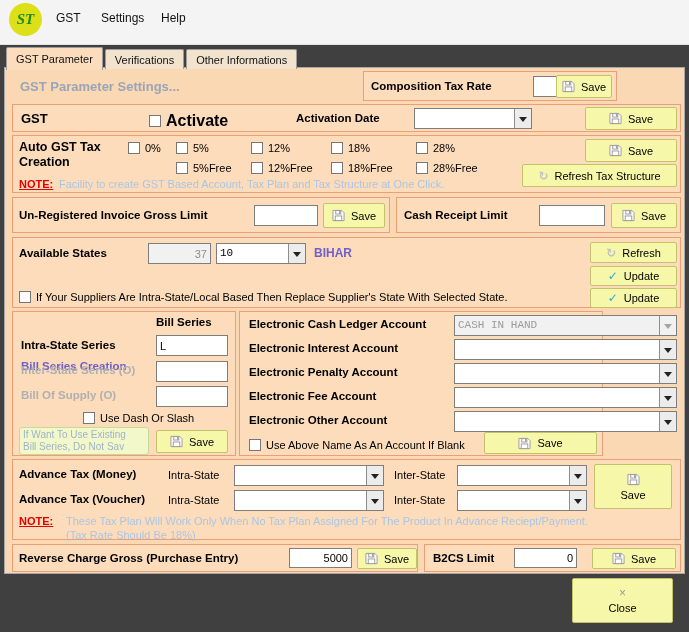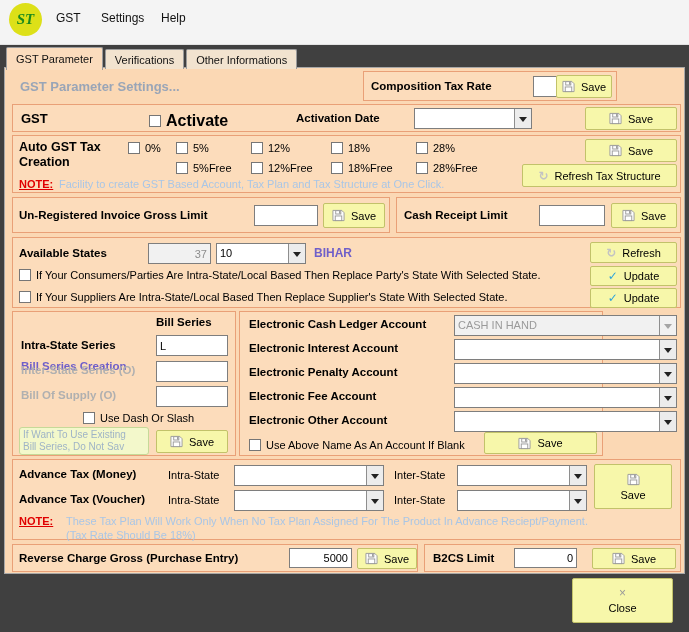--- a/index.html
+++ b/index.html
@@ -28,21 +28,21 @@
   .lbl.plain{font-weight:normal;font-size:11px;}
   .lbl.gray{color:#b0b0b0;}
   .title-gray{position:absolute;font-size:13px;font-weight:bold;color:#99a5b7;white-space:nowrap;z-index:2;}
   .accent{color:#6f5fc9;}
 
   .input{position:absolute;box-sizing:border-box;background:#fff;border:1px solid #7e7e7e;
          font-family:inherit;font-size:11px;padding:0 3px;height:21px;}
   .input.num{text-align:right;}
   .input.disabled{background:#f1f1f1;color:#8d8d8d;}
 
-  .combo{position:absolute;box-sizing:border-box;background:#fff;border:1px solid #7e7e7e;height:21px;display:flex;}
+  .combo{position:absolute;box-sizing:border-box;background:#fff;border:1px solid #7e7e7e;height:21px;display:flex;font-family:Liberation Mono, monospace;}
   .combo .val{flex:1;font-size:11px;line-height:19px;padding:0 3px;white-space:nowrap;overflow:hidden;color:#000;}
   .combo .arrow{width:16px;flex:none;border-left:1px solid #8e8e8e;background:#ececec;display:flex;align-items:center;justify-content:center;}
   .combo .arrow::after{content:"";border:4px solid transparent;border-top:5px solid #222;margin-top:5px;}
   .combo.disabled{background:#f1f1f1;}
   .combo.disabled .val{color:#9a9a9a;}
   .combo.disabled .arrow{background:#f1f1f1;}
   .combo.disabled .arrow::after{border-top-color:#a5a5a5;}
 
   .cb{position:absolute;display:inline-flex;align-items:center;gap:5px;font-size:11px;color:#000;white-space:nowrap;}
   .cb .sq{width:12px;height:12px;box-sizing:border-box;background:#fff;border:1px solid #767676;flex:none;}
@@ -211,24 +211,20 @@
     <input class="input num disabled" style="left: 135px; top: 5px; width: 63px;" disabled="" value="37">
     <div class="combo" style="left:203px;top:5px;width:90px;">
       <span class="val">10</span>
       <span class="arrow"></span>
     </div>
     <div class="lbl accent" style="left:301px;top:8px;font-size:12px;">BIHAR</div>
     <div class="btn" style="right:3px;top:4px;width:87px;height:21px;">
       <span class="glyph glyph-refresh">↻</span>
       <span>Refresh</span>
     </div>
-    <label class="cb" style="left:6px;top:31px;">
-      <span class="sq"></span>
-      <span>If Your Consumers/Parties Are Intra-State/Local Based Then Replace Party's State With Selected State.</span>
-    </label>
     <div class="btn" style="right:3px;top:28px;width:87px;height:20px;">
       <span class="glyph glyph-check">✓</span>
       <span>Update</span>
     </div>
     <label class="cb" style="left:6px;top:53px;">
       <span class="sq"></span>
       <span>If Your Suppliers Are Intra-State/Local Based Then Replace Supplier's State With Selected State.</span>
     </label>
     <div class="btn" style="right:3px;top:50px;width:87px;height:20px;">
       <span class="glyph glyph-check">✓</span>

